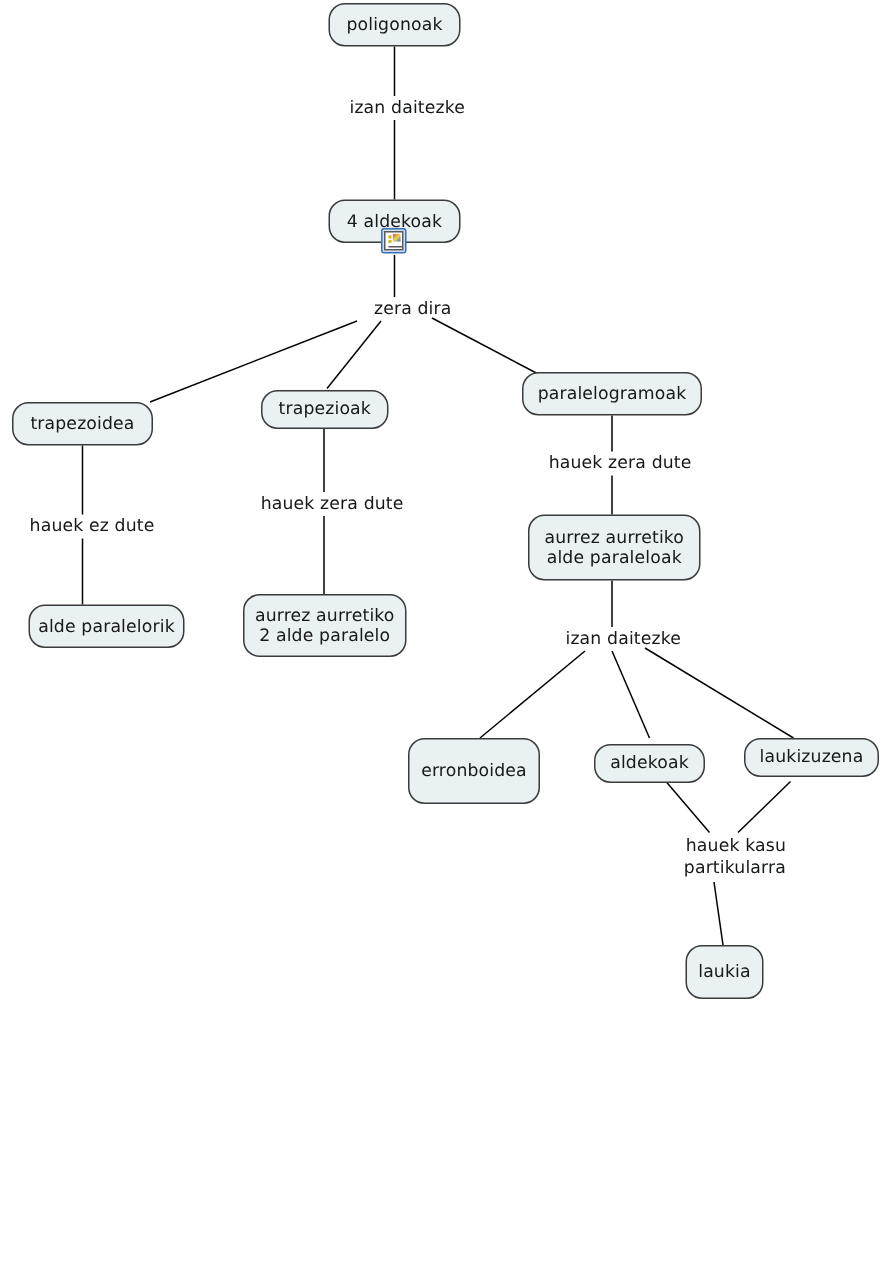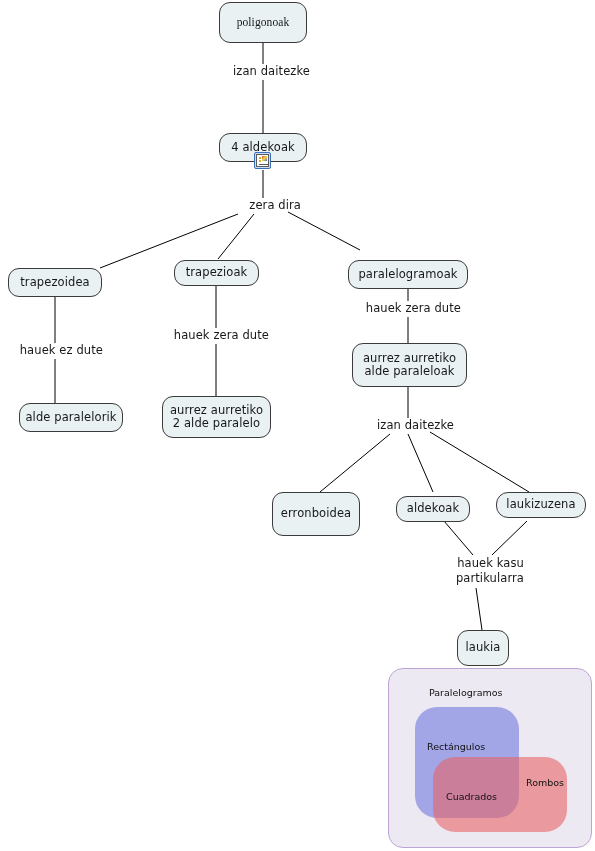--- a/index.html
+++ b/index.html
@@ -173,75 +173,66 @@
       <line x1="408" y1="434" x2="433" y2="492"></line>
       <line x1="430" y1="432" x2="529" y2="492"></line>
 
       <line x1="444" y1="521" x2="473" y2="555"></line>
       <line x1="527" y1="521" x2="492" y2="555"></line>
 
       <line x1="476" y1="588" x2="482" y2="630"></line>
     </g>
   </svg>
 
-  <div class="node" style="left:219px; top:2px; width:88px; height:41px;font-family:Liberation Serif, serif;">poligonoak</div>
+  <div class="node" style="left:219px; top:2px; width:88px; height:29px;">poligonoak</div>
 
   <div class="node" style="left:219px; top:133px; width:88px; height:29px;text-align:center;">4 aldekoak</div>
 
   <div class="note-icon" style="left:254px; top:152px;">
     <div class="sheet">
       <div class="swatch"></div>
       <div class="dot" style="top:2px;"></div>
       <div class="dot" style="top:5px;"></div>
       <div class="bar" style="top:8.5px;  width:10px;"></div>
       <div class="bar" style="top:10.5px; width:10px;"></div>
 
     </div>
   </div>
 
   <div class="node" style="left:8px; top:268px; width:94px; height:29px;">trapezoidea</div>
 
   <div class="node" style="left:174px; top:260px; width:85px; height:26px;">trapezioak</div>
 
-  <div class="node" style="left:348px; top:260px; width:120px; height:29px;">paralelogramoak</div>
+  <div class="node" style="left:348px; top:248px; width:120px; height:29px;">paralelogramoak</div>
 
   <div class="node" style="left:19px; top:403px; width:104px; height:29px;">alde paralelorik</div>
 
   <div class="node" style="left:162px; top:396px; width:109px; height:42px;">aurrez aurretiko
 2 alde paralelo</div>
 
   <div class="node" style="left:352px; top:343px; width:115px; height:44px;">aurrez aurretiko
 alde paraleloak</div>
 
   <div class="node" style="left:272px; top:492px; width:88px; height:44px;">erronboidea</div>
 
   <div class="node" style="left:396px; top:496px; width:74px; height:26px;">aldekoak</div>
 
-  <div class="node" style="left:496px; top:492px; width:90px; height:26px;border-radius:12px;">laukizuzena</div>
+  <div class="node" style="left:496px; top:492px; width:90px; height:26px;">laukizuzena</div>
 
   <div class="node" style="left:457px; top:630px; width:52px; height:36px;">laukia</div>
 
   <div class="link-label" style="left:218px; top:65px; width:92px;">izan daitezke</div>
 
   <div class="link-label" style="left:225px; top:199px; width:76px;">zera dira</div>
 
   <div class="link-label" style="left:7px; top:344px; width:96px;">hauek ez dute</div>
 
   <div class="link-label" style="left:163px; top:329px; width:106px;">hauek zera dute</div>
 
   <div class="link-label" style="left:355px; top:302px; width:106px;">hauek zera dute</div>
 
   <div class="link-label" style="left:362px; top:419px; width:92px;">izan daitezke</div>
 
   <div class="link-label" style="left:428px; top:556px; width:96px; line-height:15px;">hauek kasu
 partikularra</div>
 
-  <div id="venn-panel">
-    <div class="venn-shape" id="venn-rect"></div>
-    <div class="venn-shape" id="venn-rombos"></div>
-
-    <div class="venn-label" id="lbl-paralelogramos">Paralelogramos</div>
-    <div class="venn-label" id="lbl-rectangulos">Rectángulos</div>
-    <div class="venn-label" id="lbl-rombos">Rombos</div>
-    <div class="venn-label" id="lbl-cuadrados">Cuadrados</div>
-  </div>
 
 </div>
 
 </body></html>

